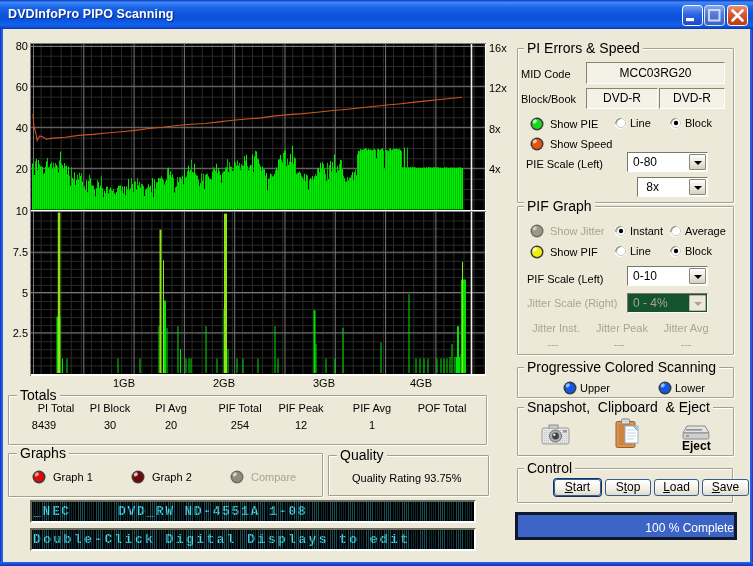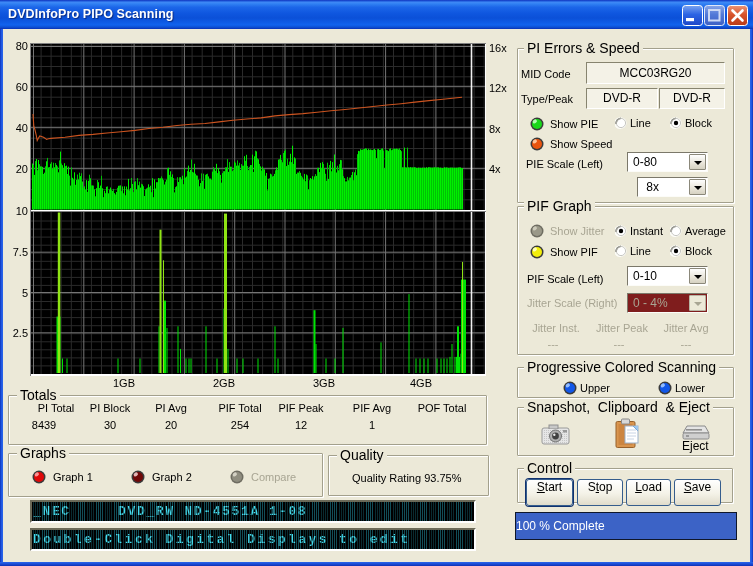--- a/index.html
+++ b/index.html
@@ -5,31 +5,31 @@
 body { font-family:"Liberation Sans", sans-serif; background:#ECE9D8; position:relative; }
 .lb { position:absolute; font-size:11px; color:#000; white-space:nowrap; }
 .dis { color:#a8a593 !important; }
 .grp { position:absolute; border:1px solid #a3a08c;
   box-shadow: 1px 1px 0 #fff, inset 1px 1px 0 #fff; border-radius:1px; }
 .gt { position:absolute; top:-7px; background:#ECE9D8; padding:0 3px; font-size:14px; line-height:13px; }
 .fld { position:absolute; background:#f4f2e7; border-top:1px solid #87846f; border-left:1px solid #87846f;
   border-bottom:1px solid #fff; border-right:1px solid #fff; text-align:center; font-size:12px; }
 .combo { position:absolute; background:#fff; border-top:1px solid #7b786a; border-left:1px solid #7b786a;
   border-bottom:1px solid #fcfcf8; border-right:1px solid #fcfcf8; }
-.combo.dis { background:#7f1d1d;text-align:center; }
+.combo.dis { background:#14532d;text-align:center; }
 .cv { position:absolute; left:5px; top:2px; font-size:12px; }
 .combo.dis .cv { color:#a8a593; }
 .cbtn { position:absolute; right:1px; top:1px; bottom:1px; width:17px;
   background:linear-gradient(180deg,#fefefe,#e8e4d8 60%,#d6d2c2); border:1px solid #8b887a; border-radius:1px; }
 .cbtn.dis { background:#ece9d8; border:1px solid #b8b5a4; }
 .arr { position:absolute; left:4px; top:6px; width:0; height:0;
   border-left:4px solid transparent; border-right:4px solid transparent; border-top:4px solid #000; }
 .arr.dis { border-top-color:#a8a593; }
-.btn { position:absolute; height:27px; background:linear-gradient(180deg,#ffffff,#f4f2e7 55%,#e0dccb);
-  border:1px solid #355d8d; border-radius:3px; font-size:12px; text-align:center; line-height:15px; color:#000; }
+.btn { position:absolute; height:17px; background:linear-gradient(180deg,#ffffff,#f4f2e7 55%,#e0dccb);
+  border:1px solid #355d8d; border-radius:3px; font-size:12px; text-align:center; line-height:15px; color:#000;margin-left:28px; }
 u { text-decoration:underline; }
 </style></head><body>
 
 <div style="position:absolute;left:0;top:0;width:753px;height:29px;background:
 linear-gradient(180deg,#0f2fbb 0%,#2563e0 4%,#3f8af6 9%,#3181f3 13%,#1c66e8 25%,#0f57e0 45%,#0b50d8 62%,#0f5ce6 78%,#1163ee 86%,#0d4fd2 94%,#0931b5 100%)"></div>
 <div style="position:absolute;left:0;top:29px;width:3px;height:533px;background:linear-gradient(90deg,#0e30b4,#1e55e0 40%,#2b66ea)"></div>
 <div style="position:absolute;right:0;top:29px;width:3px;height:533px;background:linear-gradient(90deg,#2b66ea,#1e55e0 60%,#0e30b4)"></div>
 <div style="position:absolute;left:0;top:562px;width:753px;height:4px;background:linear-gradient(180deg,#2b66ea,#1a4cd6 50%,#0e30b4)"></div>
 <div style="position:absolute;left:8px;top:7px;font-size:12.5px;font-weight:bold;color:#fff;text-shadow:1px 1px 1px #0a2a80;letter-spacing:0.1px;">DVDInfoPro PIPO Scanning</div>
 
@@ -199,21 +199,21 @@
     <div style="position:absolute;inset:0;background:#000;"></div>
     <div style="position:absolute;inset:0;background:repeating-linear-gradient(90deg,#000 0 1px,#124e58 1px 2px,#000 2px 3px,#124e58 3px 4px,#000 4px 5px,#124e58 5px 6px,#000 6px 7px,#124e58 7px 8px,#000 8px 9px);"></div>
     <div style="position:absolute;left:1px;top:2px;font-family:'Liberation Mono',monospace;font-weight:bold;font-size:13px;letter-spacing:2.4px;color:#45dcee;white-space:pre;">Double-Click Digital Displays to edit</div>
     <div style="position:absolute;inset:0;background:repeating-linear-gradient(90deg,rgba(0,0,0,0) 0 1px,rgba(0,0,0,0.45) 1px 2px);"></div>
   </div>
 <div class="grp" style="left:517px;top:48px;width:217px;height:155px">
     <span class="gt" style="left:6px">PI Errors &amp; Speed</span>
   </div>
 <div class="lb " style="left:521px;top:68px">MID Code</div>
 <div class="fld" style="left:586px;top:62px;width:139px;height:22px;line-height:20px;">MCC03RG20</div>
-<div class="lb " style="left:521px;top:93px">Type/Peak</div>
+<div class="lb " style="left:521px;top:93px">Block/Book</div>
 <div class="fld" style="left:586px;top:88px;width:72px;height:21px;line-height:19px;">DVD-R</div>
 <div class="fld" style="left:659px;top:88px;width:66px;height:21px;line-height:19px;">DVD-R</div>
 <svg style="position:absolute;left:530px;top:117px" width="14" height="14">
     <circle cx="7.0" cy="7.0" r="6.5" fill="#3a3a3a"></circle>
     <circle cx="7.0" cy="7.0" r="5.0" fill="#19d719"></circle>
     <ellipse cx="4.8" cy="4.4" rx="2.3" ry="1.8" fill="#b8ffb8" fill-opacity="0.95" transform="rotate(-40 4.8 4.4)"></ellipse>
   </svg>
 <div class="lb " style="left:550px;top:118px">Show PIE</div>
 <svg style="position:absolute;left:615px;top:117px" width="12" height="12">
     <circle cx="6.0" cy="6.0" r="5.5" fill="#fff"></circle>
@@ -355,21 +355,21 @@
 <path d="M18 8h5l-0 5z" fill="#9cc8f0"></path>
 <path d="M18 8l5 5" stroke="#7aa8d8" fill="none"></path>
 <path d="M12 12h9M12 15h9M12 18h9M12 21h7" stroke="#c8d4e4" stroke-width="1"></path>
 </svg>
 <svg style="position:absolute;left:681px;top:424px" width="30" height="17">
 <path d="M6 2 L24 2 L28 9 L2 9 Z" fill="#e4e4e4" stroke="#8a8a8a"></path>
 <rect x="2" y="9" width="26" height="6" rx="1.5" fill="#cfcfcf" stroke="#8a8a8a"></rect>
 <rect x="5" y="5" width="16" height="1.6" fill="#909090"></rect>
 <rect x="5" y="11" width="3" height="2" fill="#9a9a9a"></rect>
 </svg>
-<div class="lb" style="left:682px;top:439px;font-weight:normal;font-size:12px">Eject</div>
+<div class="lb" style="left:682px;top:439px;font-weight:bold;font-size:12px">Eject</div>
 <div class="grp" style="left:517px;top:468px;width:216px;height:35px">
     <span class="gt" style="left:6px">Control</span>
   </div>
 <div class="btn" style="left:526px;top:479px;width:47px;box-shadow:0 0 0 1px #10316e;"><u>S</u>tart</div>
 <div class="btn" style="left:577px;top:479px;width:46px;">S<u>t</u>op</div>
 <div class="btn" style="left:626px;top:479px;width:45px;"><u>L</u>oad</div>
 <div class="btn" style="left:674px;top:479px;width:47px;"><u>S</u>ave</div>
 <div style="position:absolute;left:515px;top:512px;width:222px;height:28px;background:#3c63c6;
-border:1px solid #0f172a;color:#fff;font-size:12px;text-align:left;line-height:27px;">100 % Complete</div>
+border:3px solid #0f172a;color:#fff;font-size:12px;text-align:right;line-height:27px;">100 % Complete</div>
 </body></html>

